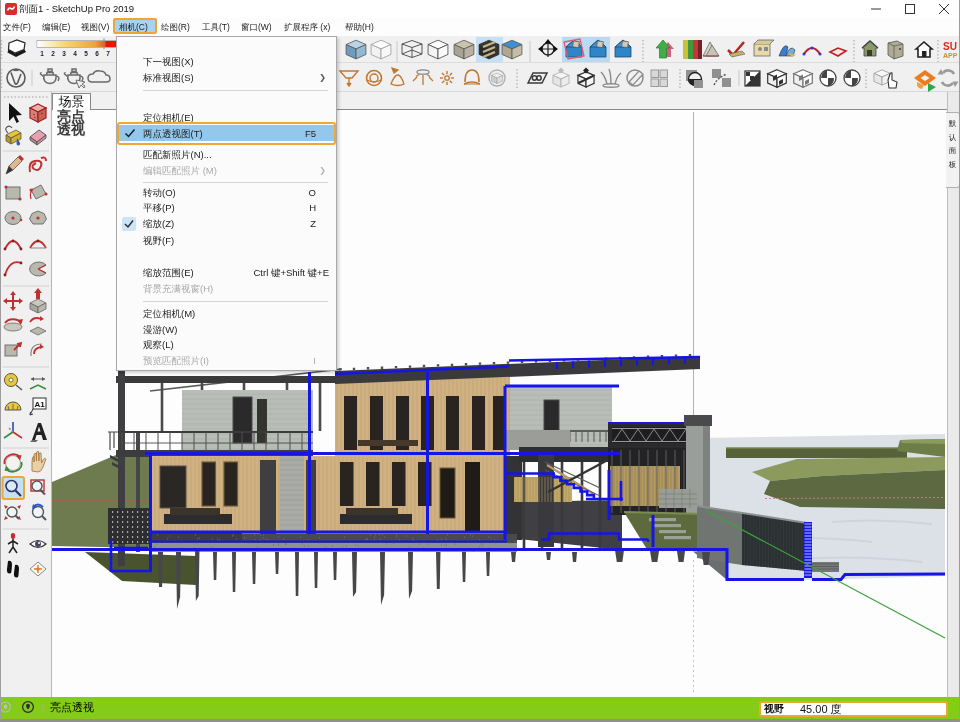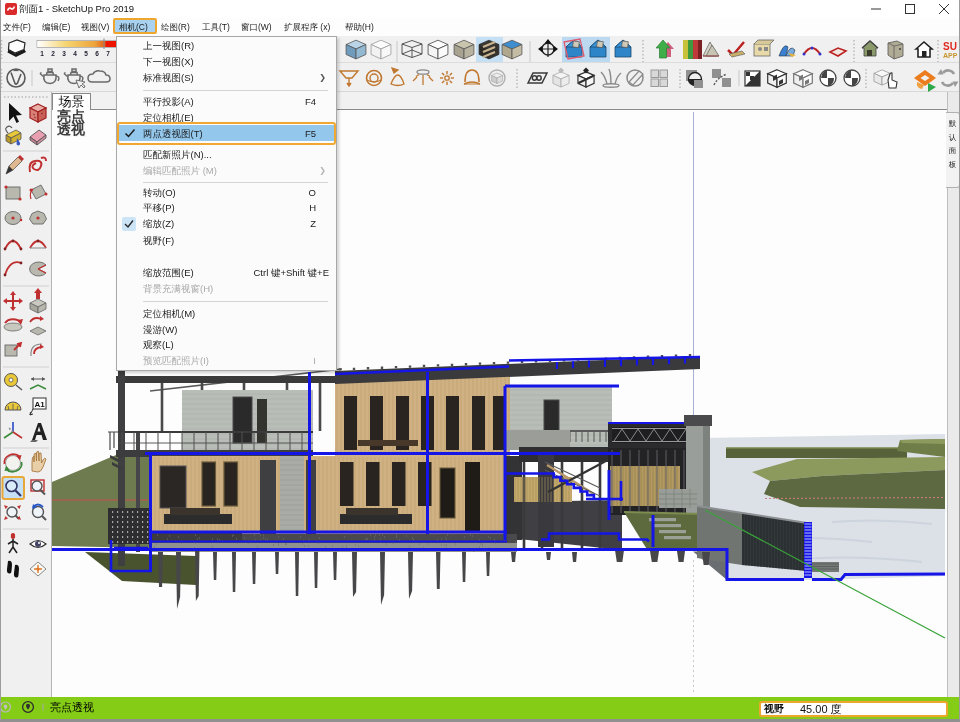--- a/index.html
+++ b/index.html
@@ -607,35 +607,28 @@
       <path d="M28,3.8 a2,2 0 0 1 2,2 c0,1.5 -2,3.8 -2,3.8 s-2,-2.3 -2,-3.8 a2,2 0 0 1 2,-2 z" fill="#2e2e2e"></path>
       <line x1="43" y1="3.5" x2="43" y2="10.5" stroke="#aaa" stroke-width="1"></line>
     </svg>
   <div class="abs" style="left:50px;top:3px;font-size:11px;color:#000;">亮点透视</div>
   <div class="abs" style="left:759px;top:4px;width:189px;height:16px;background:#fff;border:2px solid #eea72e;border-radius:3px;"></div>
   <div class="abs" style="left:764px;top:5px;font-size:10px;font-weight:bold;color:#111;">视野</div>
   <div class="abs" style="left:800px;top:5px;font-size:11px;color:#111;">45.00 度</div>
 </div>
 
 <div class="abs" id="menu">
-  <div class="mi" style="top:1px">
-      <span class="lbl">上一视图(R)</span>
-    </div>
   <div class="mi" style="top:17px">
       <span class="lbl">下一视图(X)</span>
     </div>
   <div class="mi" style="top:33px">
       <span class="lbl">标准视图(S)</span>
       <span class="arr">❯</span>
     </div>
   <div class="msep" style="top:52.5px"></div>
-  <div class="mi" style="top:57px">
-      <span class="lbl">平行投影(A)</span>
-      <span class="sc">F4</span>
-    </div>
   <div class="mi" style="top:73px">
       <span class="lbl">定位相机(E)</span>
     </div>
   <div class="mi" style="top:109.5px">
       <span class="lbl">匹配新照片(N)...</span>
     </div>
   <div class="mi grey" style="top:125.5px">
       <span class="lbl">编辑匹配照片 (M)</span>
       <span class="arr" style="color:#b5b5b5">❯</span>
     </div>

